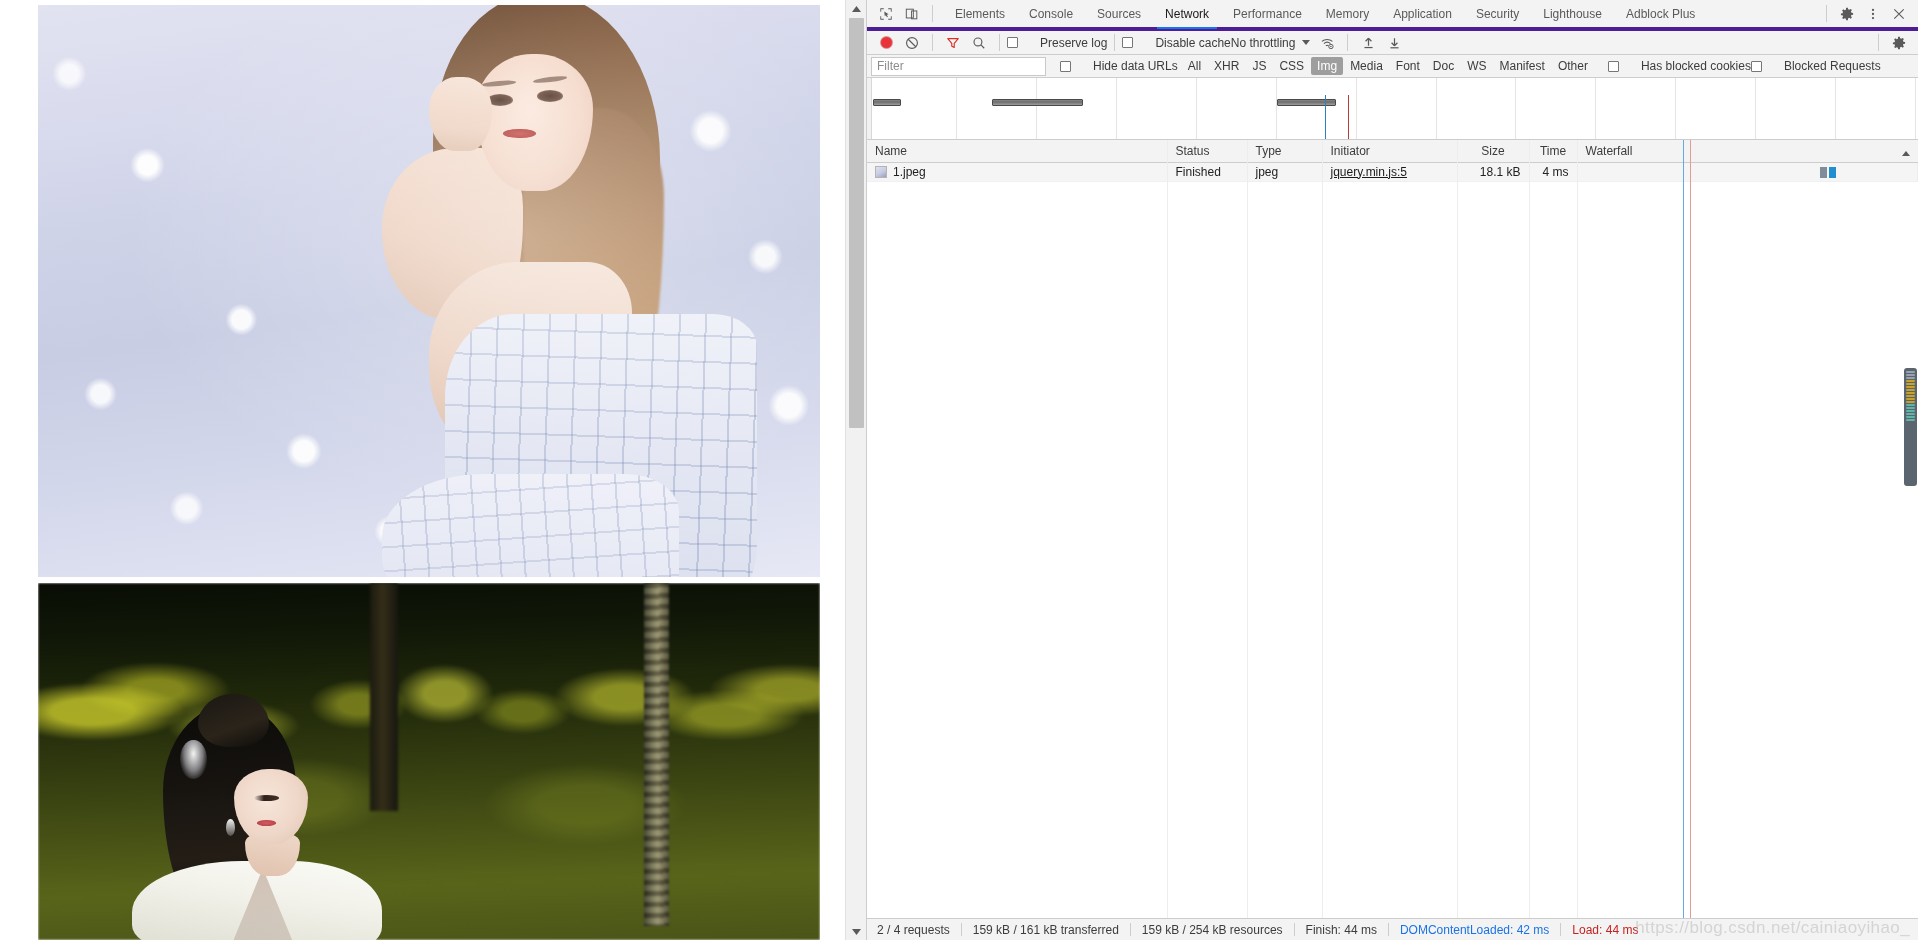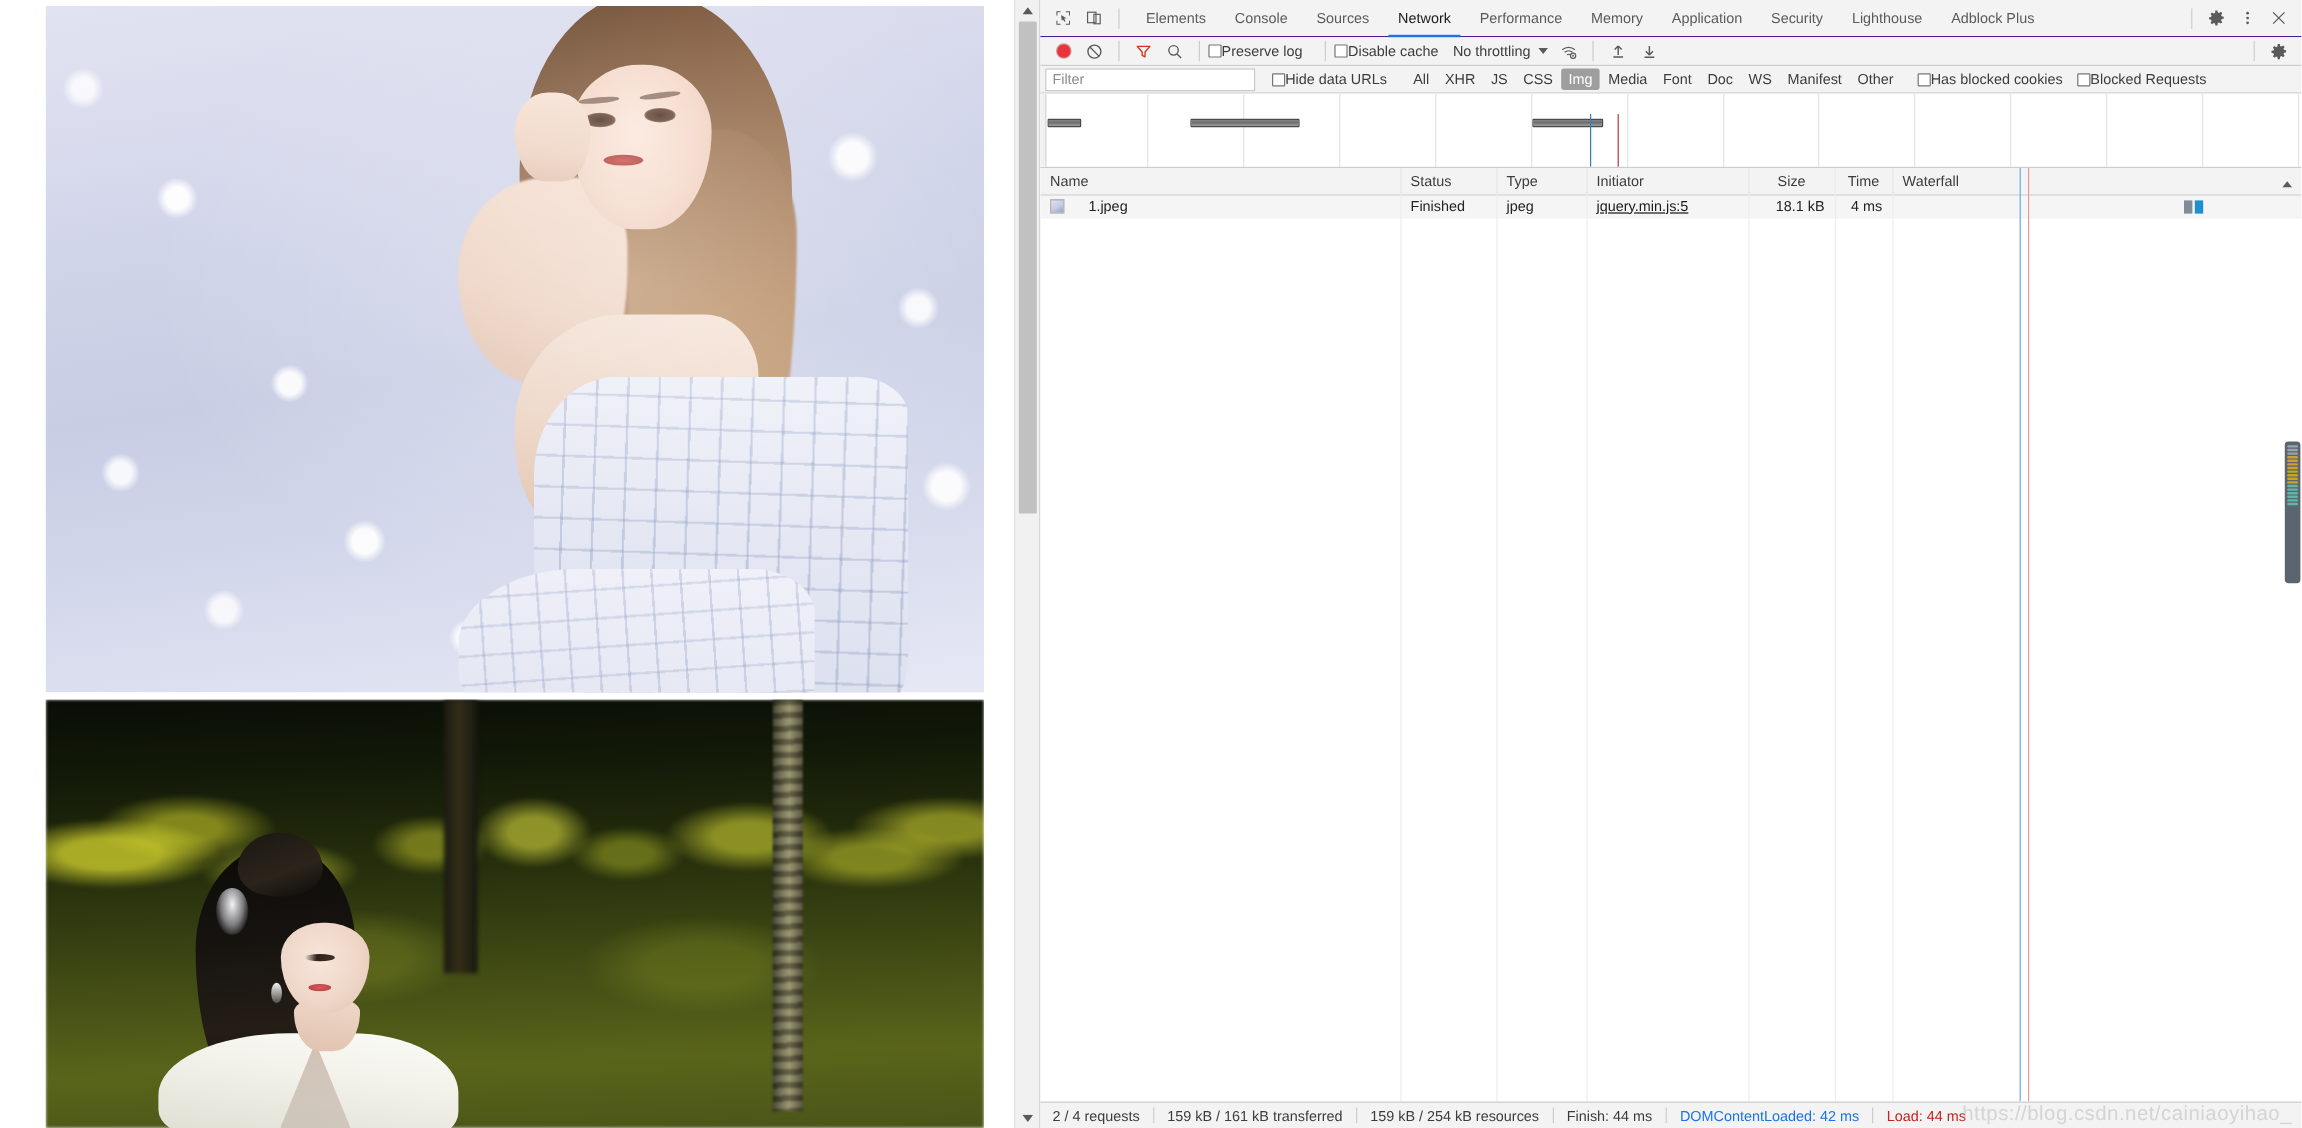--- a/index.html
+++ b/index.html
@@ -229,21 +229,21 @@
     border-left:1px solid #cdcdcd;
     display:flex; flex-direction:column;
     font-size:12px; color:#333;
     flex: 0 0 1052px;
   }
 
   
   .dt-tabbar {
     height:31px; min-height:31px;
     display:flex; align-items:center;
-    border-bottom:1px solid #4c1d95;
+    border-bottom:4px solid #4c1d95;
     background:#f3f3f3;
     padding-left:6px;
   }
   .icon-btn {
     width:26px; height:26px;
     display:flex; align-items:center; justify-content:center;
     color:#5a5a5a;
   }
   .icon-btn svg { display:block; }
   .vsep { width:1px; height:17px; background:#cdcdcd; margin:0 7px; }
@@ -267,23 +267,22 @@
     display:flex; align-items:center;
     border-bottom:1px solid #cdcdcd;
     background:#f3f3f3;
     padding-left:6px;
   }
   .rec-dot {
     width:11px; height:11px; border-radius:50%;
     background:#e8333a; box-shadow:0 0 0 1px rgba(180,30,36,.45);
   }
   .cb-label {
-    display:flex; align-items:center; gap:0;
+    display:flex; align-items:center; gap:22px;
     color:#3c3c3c; font-size:12px; white-space:nowrap;
-    margin-right:12px;
     justify-content:center;
   }
   .cbox {
     width:11px; height:11px;
     border:1px solid #767676; background:#fff; border-radius:1px;
     flex:0 0 11px;
   }
   .throttle {
     display:flex; align-items:center; gap:7px;
     color:#3c3c3c; font-size:12px; white-space:nowrap;
@@ -361,21 +360,21 @@
     height:19px;
     font-size:12px; color:#222;
     padding:0 8px;
     border-right:1px solid #ededed;
     border-bottom:1px solid #f0f0f0;
     white-space:nowrap; overflow:hidden;
   }
   .dt-table td.num { text-align:right; }
   .dt-table tr.odd td { background:#f5f5f5; }
   .dt-table tr.even td { background:#ffffff; }
-  .name-cell { display:flex; align-items:center; gap:20px; }
+  .name-cell { display:flex; align-items:center; gap:6px; }
   .thumb {
     width:12px; height:12px; flex:0 0 12px;
     border:1px solid #b4b4b4; background:#fff;
   }
   .thumb.t1 { background: linear-gradient(150deg,#dfe2f0 0%,#c6cbe2 55%,#9aa0be 100%); }
   .thumb.t2 { background: linear-gradient(160deg,#141a08 0%,#4b5516 50%,#cfd24a 100%); }
   .status-cell { color:#8c8c8c; }
   .init-link { color:#1a1a1a; text-decoration:underline; }
   .sort-caret {
     display:inline-block; margin-left:6px;

